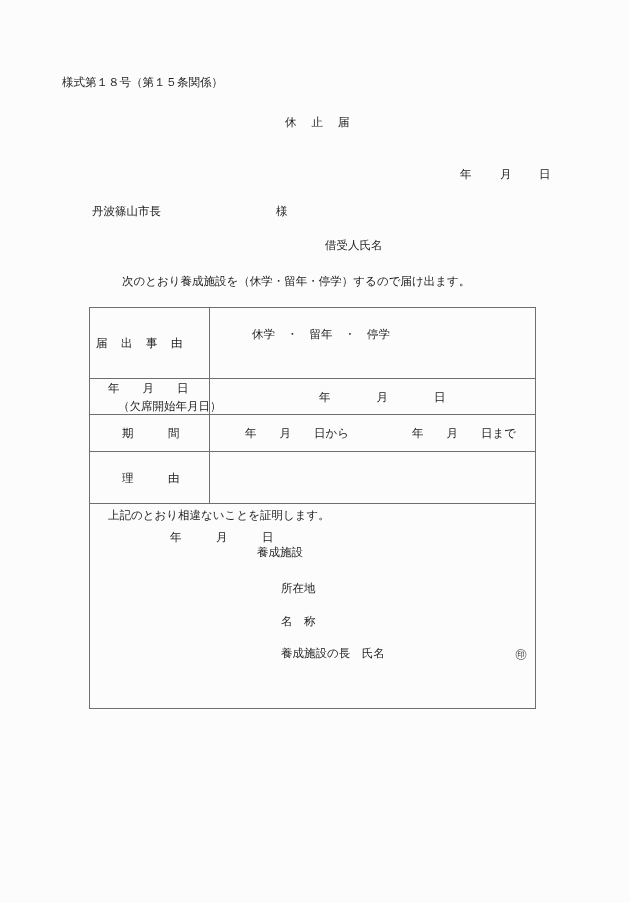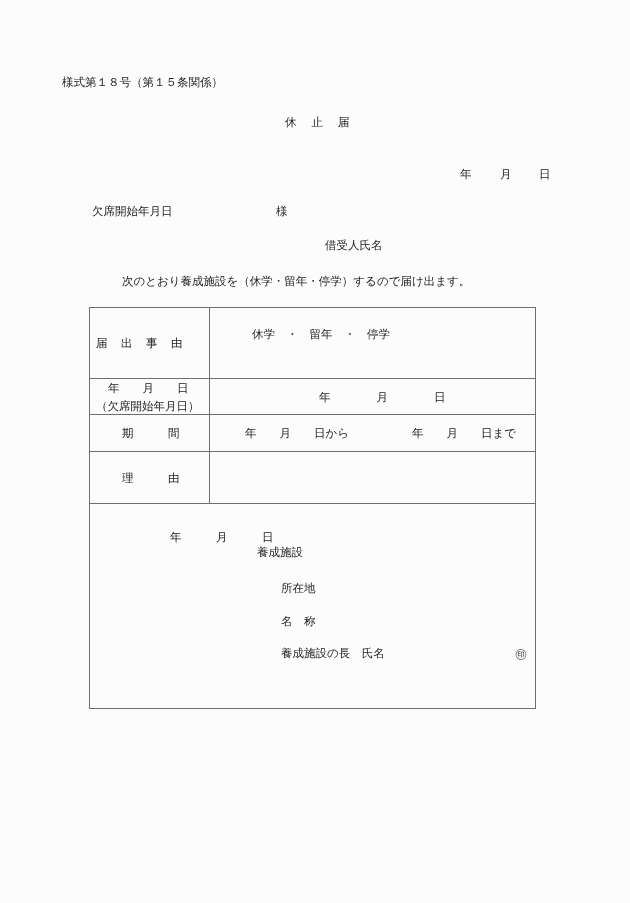--- a/index.html
+++ b/index.html
@@ -36,47 +36,48 @@
 </head>
 <body>
 
 <div class="abs form-number">様式第１８号（第１５条関係）</div>
 <div class="abs title">休止届</div>
 
 <div class="abs date-top">
   <span style="width:40px">年</span><span style="width:39px">月</span><span>日</span>
 </div>
 
-<div class="abs addressee">欠席開始年月日</div>
+<div class="abs addressee">丹波篠山市長</div>
 <div class="abs sama">様</div>
 <div class="abs borrower">借受人氏名</div>
 <div class="abs intro">次のとおり養成施設を（休学・留年・停学）するので届け出ます。</div>
 
 <div class="tbl">
 
   <div class="hline" style="top:70px"></div>
   <div class="hline" style="top:106px"></div>
   <div class="hline" style="top:143px"></div>
   <div class="hline" style="top:195px"></div>
 
   <div class="vline" style="top:0; height:195px"></div>
 
   <div class="cell" style="left:6px; top:30px; letter-spacing:1px">届　出　事　由</div>
   <div class="cell" style="left:162px; top:21px">休学　・　留年　・　停学</div>
 
   <div class="cell" style="left:18px; top:75px">年　　月　　日</div>
-  <div class="cell" style="left:6px; top:93px">（欠席開始年月日）</div>
+  <div class="cell" style="left:28px; top:93px">（欠席開始年月日）</div>
   <div class="cell" style="left:229px; top:84px">年　　　　月　　　　日</div>
 
   <div class="cell" style="left:32px; top:120px">期　　　間</div>
   <div class="cell" style="left:155px; top:120px">年　　月　　日から</div>
   <div class="cell" style="left:322px; top:120px">年　　月　　日まで</div>
 
   <div class="cell" style="left:32px; top:165px">理　　　由</div>
   <div class="cell" style="left:125px; top:150px; width:315px; height:40px"></div>
 
+  <div class="cell" style="left:18px; top:202px">上記のとおり相違ないことを証明します。</div>
   <div class="cell" style="left:80px; top:224px">年　　　月　　　日</div>
   <div class="cell" style="left:167px; top:239px">養成施設</div>
   <div class="cell" style="left:191px; top:275px">所在地</div>
   <div class="cell" style="left:191px; top:308px">名　称</div>
   <div class="cell" style="left:191px; top:340px">養成施設の長　氏名</div>
   <div class="cell" style="left:425px; top:340px; font-size:12px">㊞</div>
 </div>
 
 </body></html>

